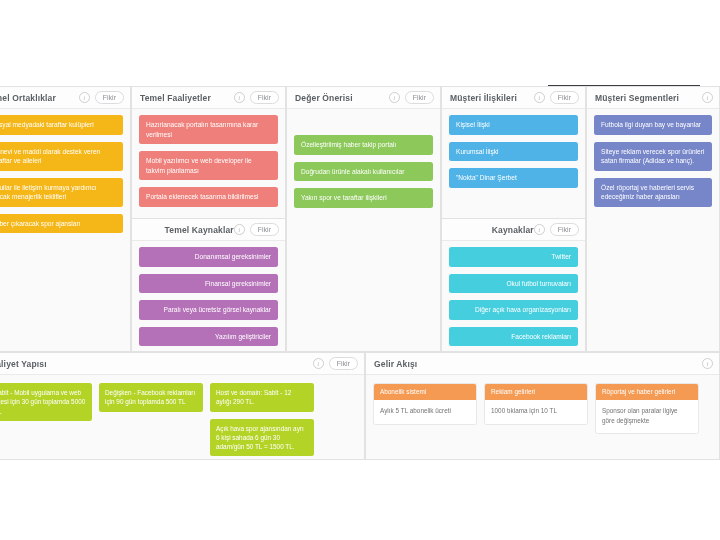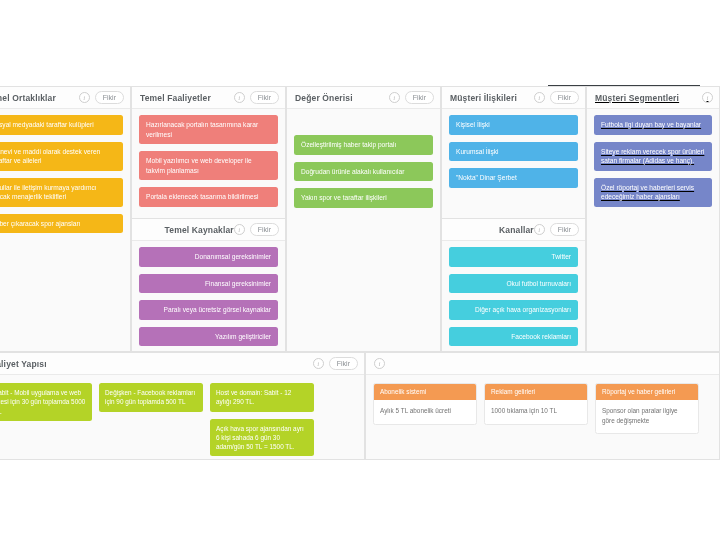--- a/index.html
+++ b/index.html
@@ -200,21 +200,21 @@
   }
   .rcard-body {
     color: #737373;
     font-size: 6.4px;
     padding: 6px 6px 8px 6px;
     line-height: 1.45;
   }
   .col-activities { width: 155px; flex: 0 0 155px; }
   .col-value { width: 155px; flex: 0 0 155px; gap: 20px; }
   .col-relations { width: 145px; flex: 0 0 145px; border-radius: 28px; }
-  .col-segments { width: 134px; flex: 0 0 134px; text-decoration: underline; }
+  .col-segments { width: 134px; flex: 0 0 134px; }
   .col-revenue { width: 355px; flex: 0 0 355px; }
 
   
   .clip-left { margin-left: -24px; width: 155px; flex: 0 0 155px; }
   .clip-left-cost { margin-left: -20px; width: 385px; flex: 0 0 385px; }
 
   
   .bottom-blank {
     position: absolute;
     top: 460px; left: 0;
@@ -312,21 +312,21 @@
           </div>
           <div class="panel-body">
             <div class="card c-blue">Kişisel İlişki</div>
             <div class="card c-blue">Kurumsal İlişki</div>
             <div class="card c-blue">"Nokta" Dinar Şerbet</div>
           </div>
         </div>
 
         <div class="panel">
           <div class="panel-head">
-            <div class="panel-title">Kanallar</div>
+            <div class="panel-title">Kaynaklar</div>
             <div class="head-actions">
               <div class="info-icon">i</div>
               <div class="idea-btn">Fikir</div>
             </div>
           </div>
           <div class="panel-body">
             <div class="card c-cyan">Twitter</div>
             <div class="card c-cyan">Okul futbol turnuvaları</div>
             <div class="card c-cyan">Diğer açık hava organizasyonları</div>
             <div class="card c-cyan">Facebook reklamları</div>
@@ -366,20 +366,21 @@
           <div class="hcard c-lime">Değişken - Facebook reklamları için 90 gün toplamda 500 TL</div>
           <div style="display:flex;flex-direction:column;gap:7px;width:104px;flex:0 0 104px;">
             <div class="hcard c-lime" style="width:100%;flex:none;">Host ve domain: Sabit - 12 aylığı 290 TL.</div>
             <div class="hcard c-lime" style="width:100%;flex:none;">Açık hava spor ajansından ayrı 6 kişi sahada 6 gün 30 adam/gün 50 TL = 1500 TL.</div>
           </div>
         </div>
       </div>
 
       <div class="panel col-revenue">
         <div class="panel-head">
+          <div class="panel-title">Gelir Akışı</div>
           <div class="head-actions">
             <div class="info-icon">i</div>
           </div>
         </div>
         <div class="panel-body cols">
           <div class="rcard">
             <div class="rcard-head">Abonelik sistemi</div>
             <div class="rcard-body">Aylık 5 TL abonelik ücreti</div>
           </div>
           <div class="rcard">

